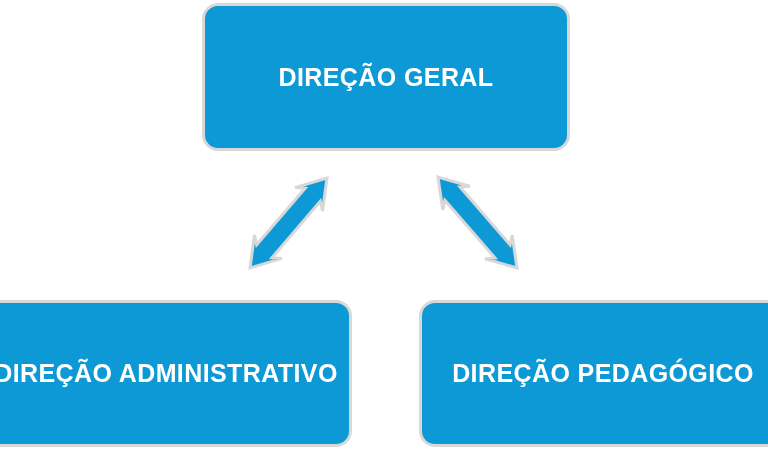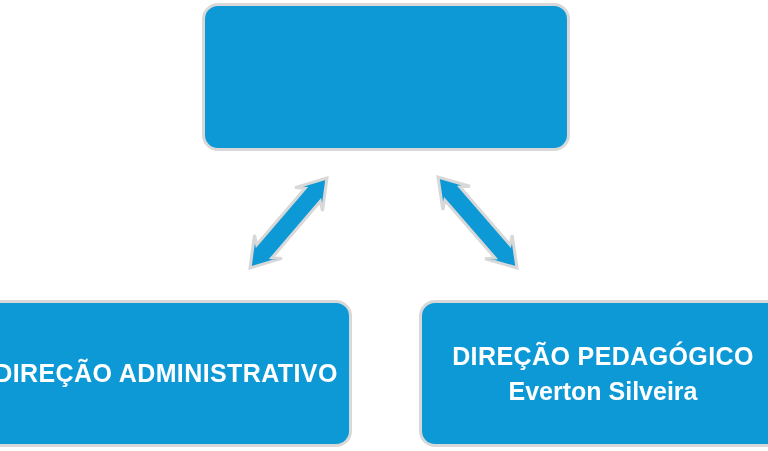--- a/index.html
+++ b/index.html
@@ -57,32 +57,32 @@
   }
   #arrow-left  { left: 230px; top: 165px; }
   #arrow-right { left: 425px; top: 165px; }
 </style>
 </head>
 <body>
 
 <div class="canvas">
 
   <div class="node" id="node-geral">
+    <div class="node-title">DIREÇÃO GERAL</div>
   </div>
 
   <svg class="arrow" id="arrow-left" width="120" height="120" viewBox="0 0 120 120">
     <polygon points="97.0,13.0 65.1,22.6 75.1,23.2 26.7,79.8 24.5,70.0 20.0,103.0 51.9,93.4 41.9,92.8 90.3,36.2 92.5,46.0"></polygon>
   </svg>
 
   <svg class="arrow" id="arrow-right" width="120" height="120" viewBox="0 0 120 120">
     <polygon points="13.0,12.0 17.8,44.9 19.9,35.2 70.0,92.9 60.1,93.7 92.0,103.0 87.2,70.1 85.1,79.8 35.0,22.1 44.9,21.3"></polygon>
   </svg>
 
   <div class="node" id="node-administrativo">
     <div class="node-title">DIREÇÃO ADMINISTRATIVO</div>
   </div>
 
   <div class="node" id="node-pedagogico">
     <div class="node-title">DIREÇÃO PEDAGÓGICO</div>
-    <div class="node-person">Everton Silveira</div>
   </div>
 
 </div>
 
 </body></html>

